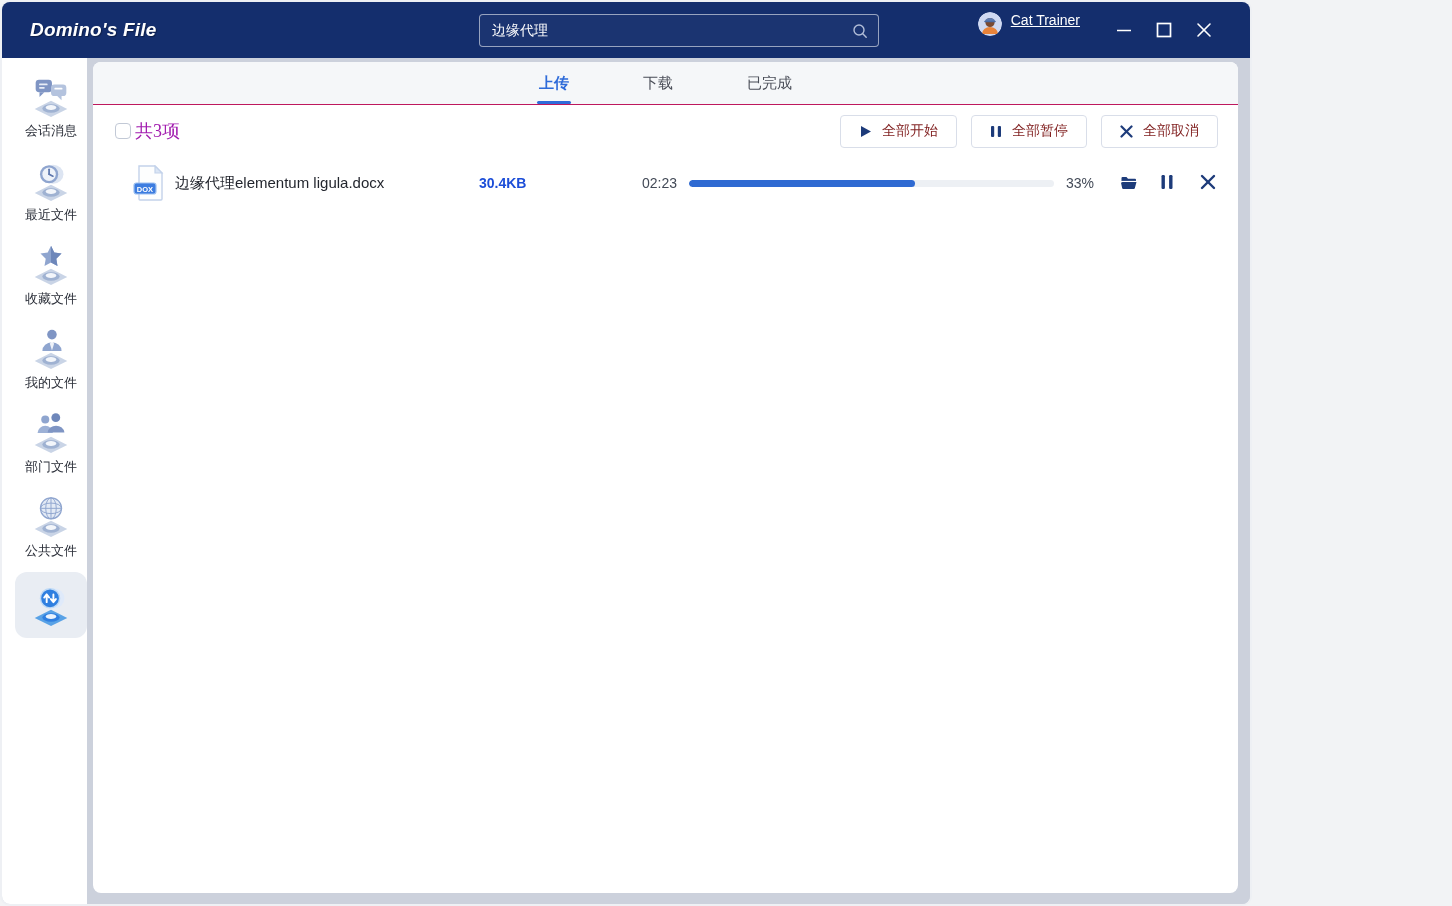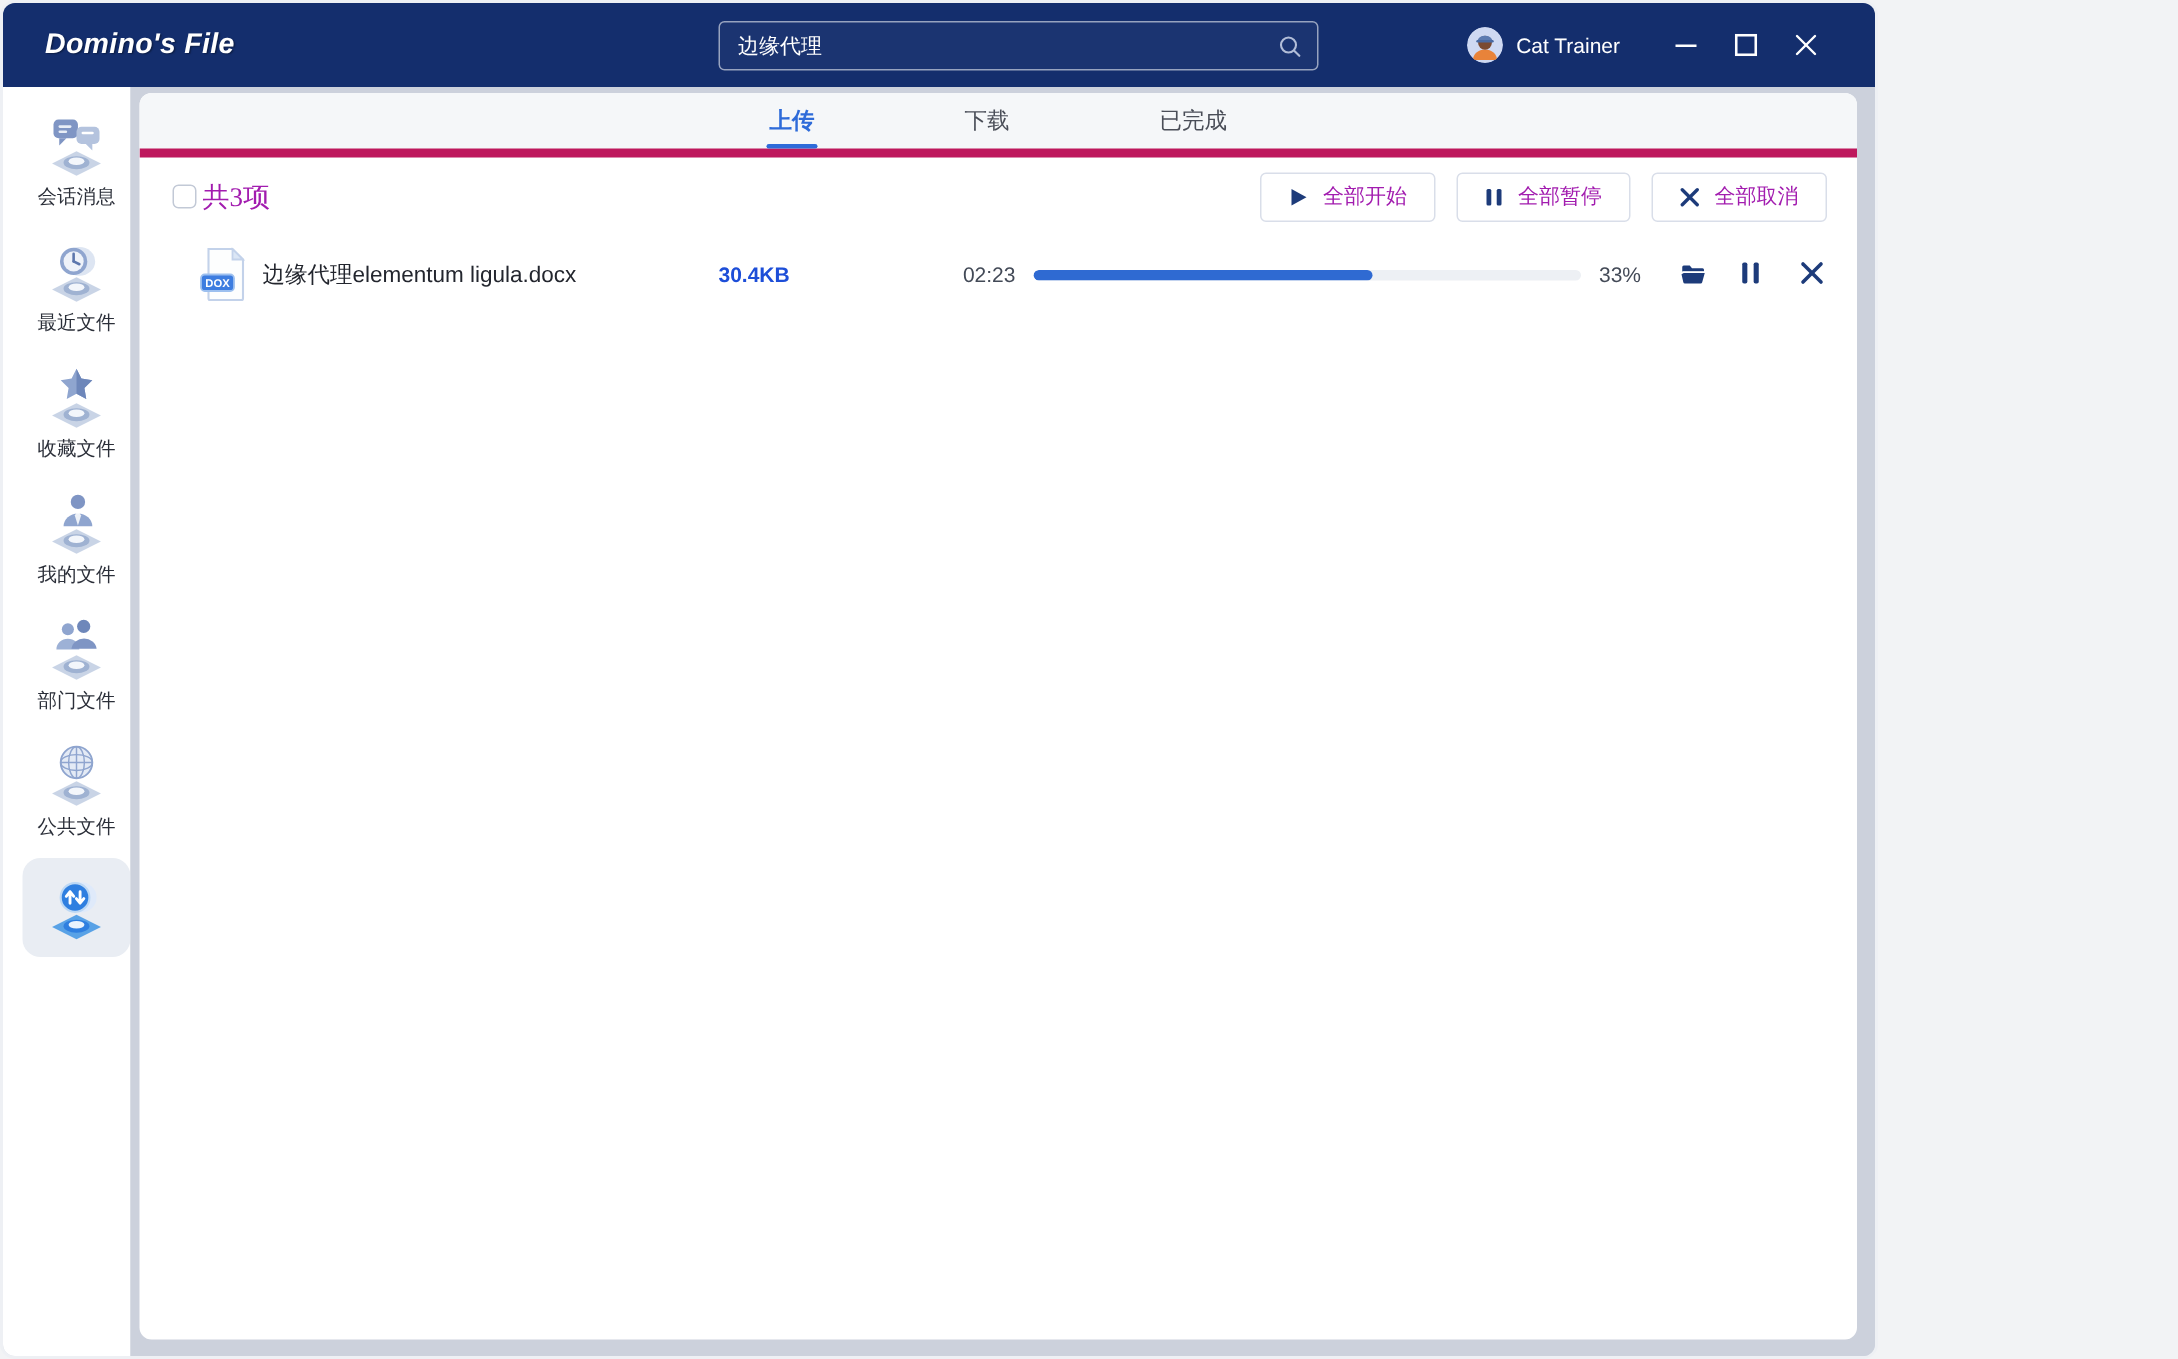--- a/index.html
+++ b/index.html
@@ -42,21 +42,21 @@
     background: rgba(255,255,255,.03);
   }
   .search-box input {
     flex: 1; background: transparent; border: none; outline: none;
     color: #fff; font-size: 14px;
     font-family: "Liberation Sans", "DejaVu Sans", sans-serif;
   }
   .search-icon { width: 16px; height: 16px; flex: 0 0 16px; opacity: .85; }
   .titlebar-right {
     margin-left: auto;
-    display: flex; align-items: center;
+    display: flex; align-items: flex-start; text-decoration: underline;
   }
   .avatar {
     width: 24px; height: 24px; border-radius: 50%;
     overflow: hidden; flex: 0 0 24px;
   }
   .user-name { font-size: 14px; margin-left: 9px; white-space: nowrap; }
   .win-controls { display: flex; align-items: center; margin-left: 24px; }
   .win-btn {
     width: 40px; height: 36px;
     display: flex; align-items: center; justify-content: center;
@@ -95,23 +95,23 @@
   .card {
     width: 100%; height: 100%;
     background: #ffffff;
     border-radius: 8px;
     display: flex; flex-direction: column;
     overflow: hidden;
   }
   .tabbar {
     height: 43px; flex: 0 0 43px;
     background: #f5f7f9;
-    border-bottom: 6px solid #be185d;
+    border-bottom: 1px solid #be185d;
     display: flex; justify-content: center; align-items: stretch;
-    gap: 96px;
+    gap: 70px;
   }
   .tab {
     display: flex; align-items: center;
     font-size: 15px; color: #4a4e58;
     position: relative; padding: 0 2px;
     cursor: default;
   }
   .tab.active { color: #2e6bd9; font-weight: bold; }
   .tab.active::after {
     content: ""; position: absolute; left: 0; right: 0; bottom: 0;
@@ -130,21 +130,21 @@
   }
   .select-label { font-size: 18px; color: #a21caf; margin-left: 4px; font-family: Liberation Serif, serif; }
   .toolbar-buttons { margin-left: auto; display: flex; gap: 14px; }
   .tool-btn {
     height: 33px;
     background: #fff;
     border: 1px solid #d9dee9;
     border-radius: 4px;
     display: flex; align-items: center;
     padding: 0 18px;
-    font-size: 14px; color: #a21caf;
+    font-size: 14px; color: #7f1d1d;
     gap: 10px;
     cursor: default;
     font-family: inherit;
   }
   .tool-btn svg { display: block; }
   
   .list { flex: 1; padding: 10px 20px 0 40px; overflow: hidden; }
   .transfer-row {
     height: 44px;
     display: flex; align-items: center;

